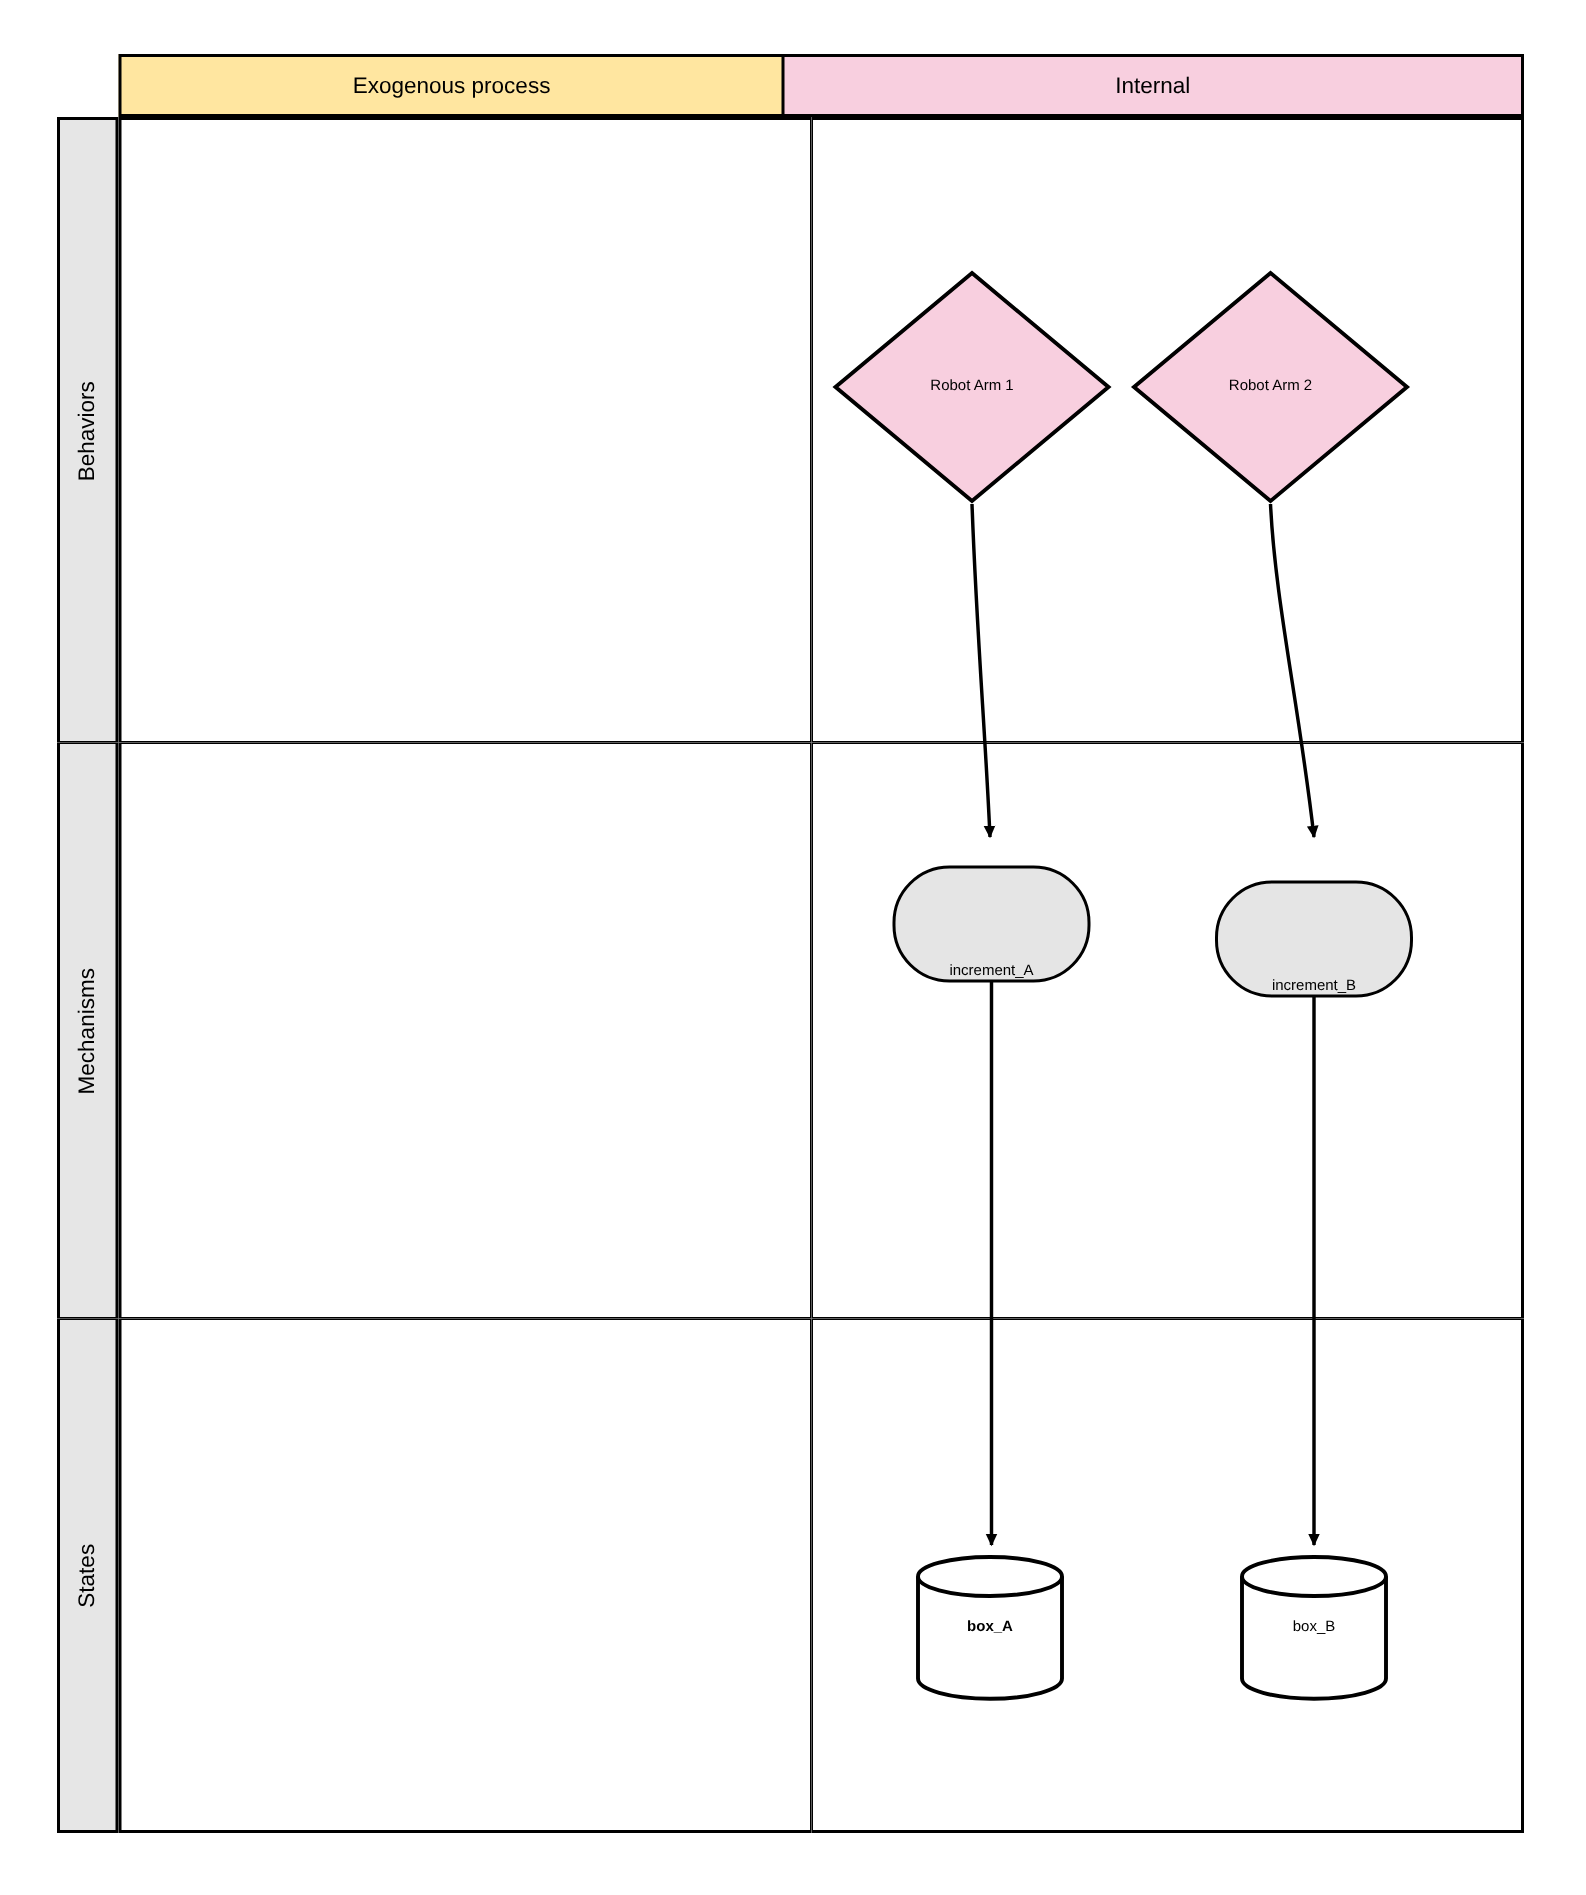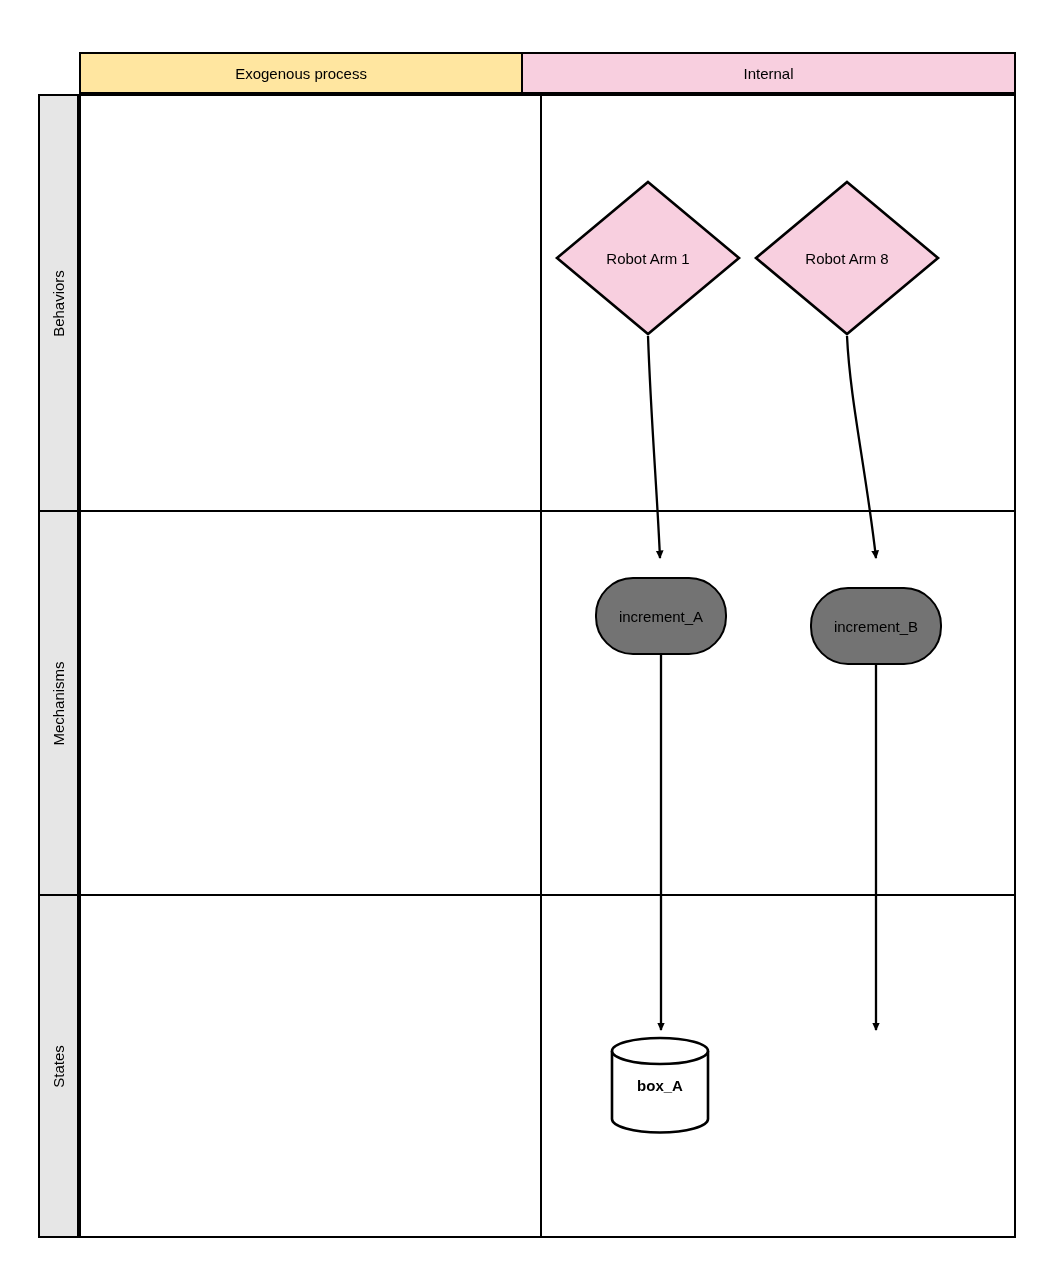--- a/index.html
+++ b/index.html
@@ -23,21 +23,20 @@
     height: 1263px;
   }
 
   
   .matrix {
     position: absolute;
     left: 38px;
     top: 36px;
     width: 978px;
     height: 1186px;
-    margin-top: 16px;
   }
 
   
   .col-headers {
     position: absolute;
     left: 41px;            
     top: 0;
     width: 937px;
     height: 42px;
     display: flex;
@@ -129,21 +128,21 @@
     position: absolute;
     left: 0;
     top: 0;
     width: 1057px;
     height: 1263px;
     pointer-events: none;
   }
   .node-layer > * { pointer-events: auto; }
 
   .node-label {
-    font-size: 15px;
+    font-size: 10px;
     color: #000000;
     line-height: 1;
     white-space: nowrap;
   }
 
   
   .diamond-wrap {
     position: absolute;
     width: 188px;
     height: 158px;
@@ -159,25 +158,25 @@
     align-items: center;
     justify-content: center;
   }
 
   
   .mech {
     position: absolute;
     width: 132px;
     height: 78px;
     box-sizing: border-box;
-    background: #737373;
+    background: #e5e5e5;
     border: 2px solid #000000;
     border-radius: 38px;
     display: flex;
-    align-items: center;
+    align-items: flex-end;
     justify-content: center;
   }
 
   
   .cyl {
     position: absolute;
     width: 100px;
     height: 98px;
   }
   .cyl svg { display: block; }
@@ -266,34 +265,41 @@
       <svg width="188" height="158" viewBox="0 0 188 158">
         <polygon points="94,3 185,79 94,155 3,79" fill="#f8cfdf" stroke="#000000" stroke-width="2.6" stroke-linejoin="miter"></polygon>
       </svg>
       <div class="node-label">Robot Arm 1</div>
     </div>
 
     <div class="diamond-wrap" style="left:753px; top:179px;">
       <svg width="188" height="158" viewBox="0 0 188 158">
         <polygon points="94,3 185,79 94,155 3,79" fill="#f8cfdf" stroke="#000000" stroke-width="2.6" stroke-linejoin="miter"></polygon>
       </svg>
-      <div class="node-label">Robot Arm 8</div>
+      <div class="node-label">Robot Arm 2</div>
     </div>
 
     <div class="mech" style="left:595px; top:577px;">
       <span class="node-label">increment_A</span>
     </div>
 
     <div class="mech" style="left:810px; top:577px;margin-top:10px;">
       <span class="node-label">increment_B</span>
     </div>
 
     <div class="cyl" style="left:610px; top:1036px;font-weight:bold;">
       <svg width="100" height="98" viewBox="0 0 100 98">
         <path d="M2,15 L2,83 C2,90.5 23.5,96.5 50,96.5 C76.5,96.5 98,90.5 98,83 L98,15" fill="#ffffff" stroke="#000000" stroke-width="2.6" stroke-linejoin="round"></path>
         <ellipse cx="50" cy="15" rx="48" ry="13" fill="#ffffff" stroke="#000000" stroke-width="2.6"></ellipse>
       </svg>
       <div class="node-label">box_A</div>
     </div>
 
+    <div class="cyl" style="left:826px; top:1036px;">
+      <svg width="100" height="98" viewBox="0 0 100 98">
+        <path d="M2,15 L2,83 C2,90.5 23.5,96.5 50,96.5 C76.5,96.5 98,90.5 98,83 L98,15" fill="#ffffff" stroke="#000000" stroke-width="2.6" stroke-linejoin="round"></path>
+        <ellipse cx="50" cy="15" rx="48" ry="13" fill="#ffffff" stroke="#000000" stroke-width="2.6"></ellipse>
+      </svg>
+      <div class="node-label">box_B</div>
+    </div>
 
   </div>
 </div>
 
 </body></html>

